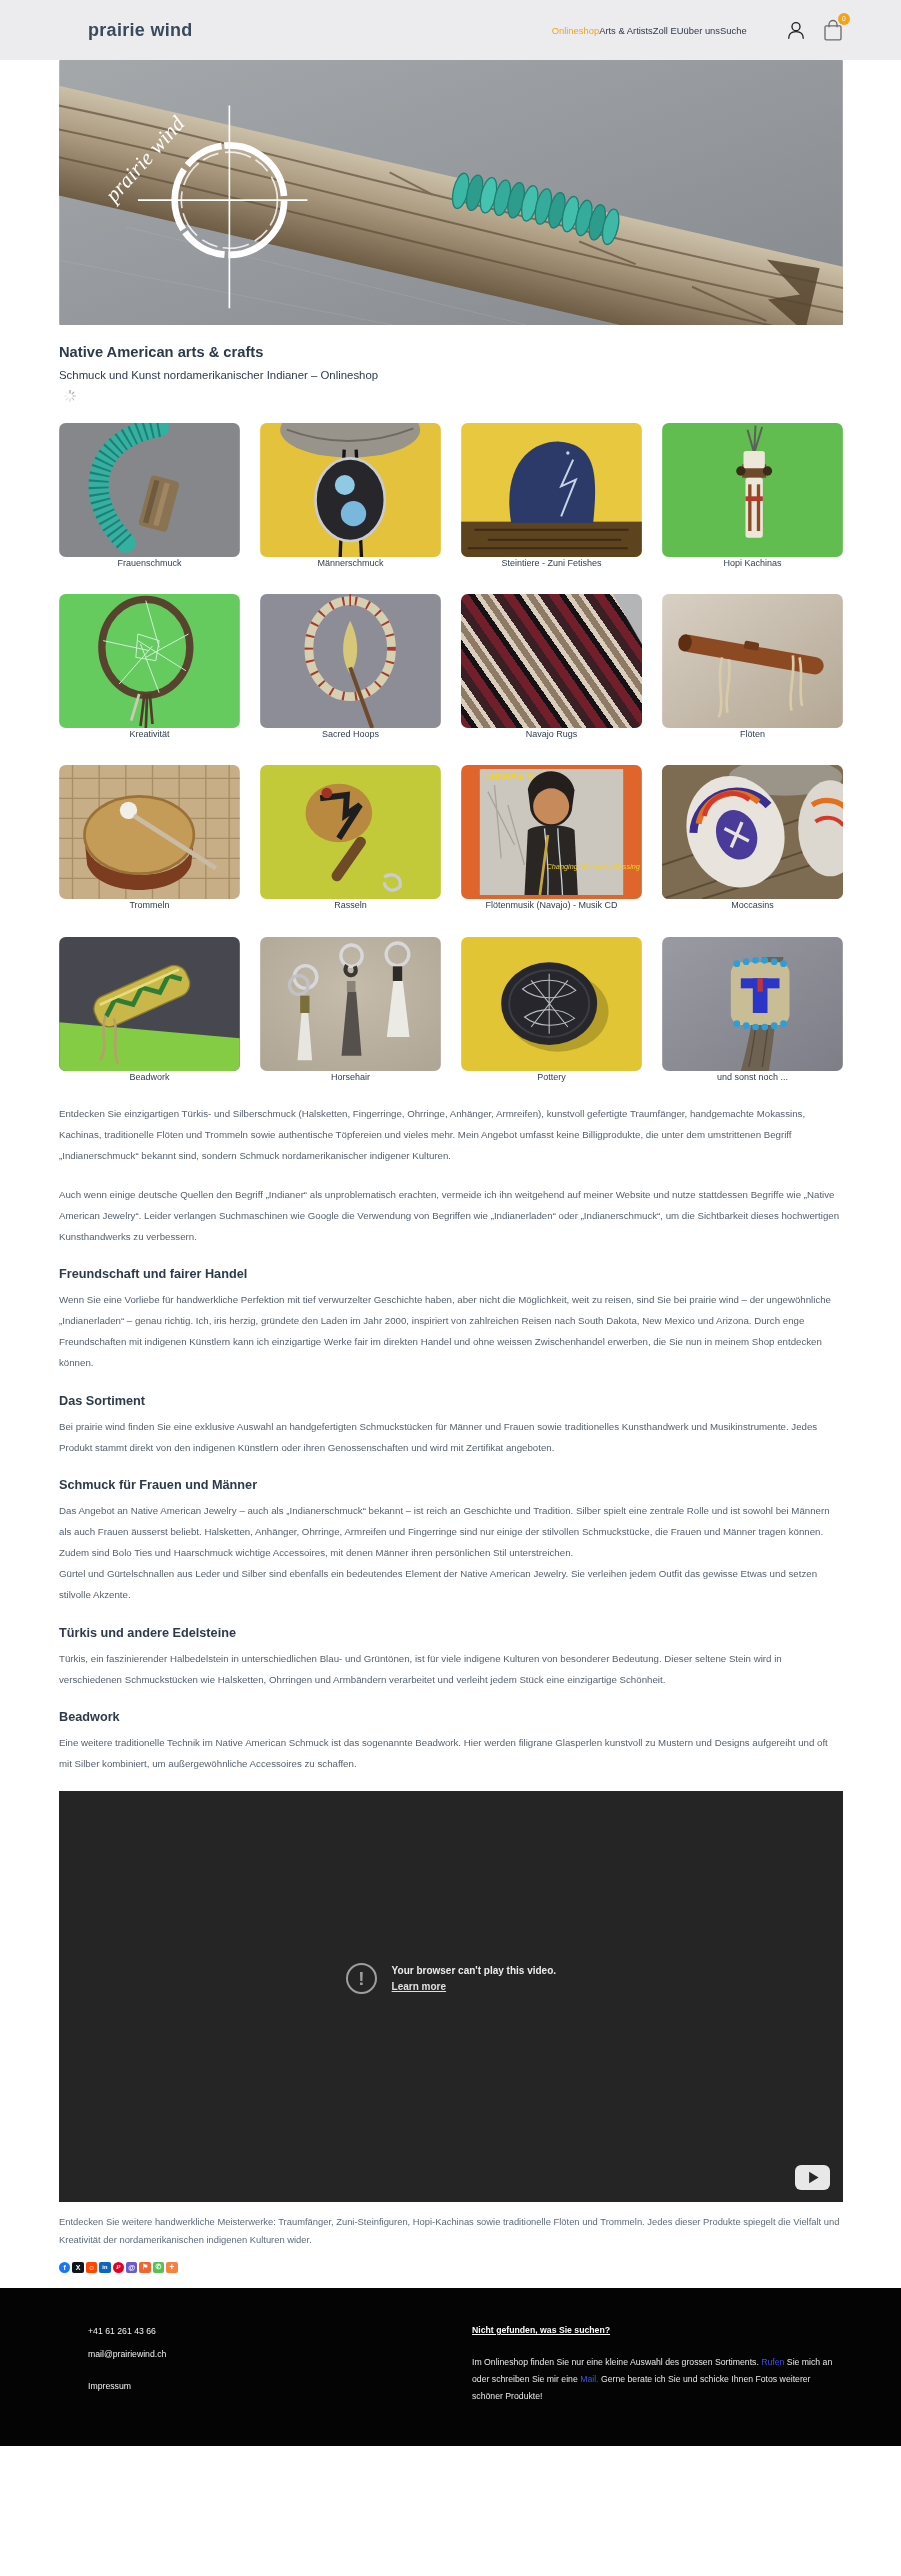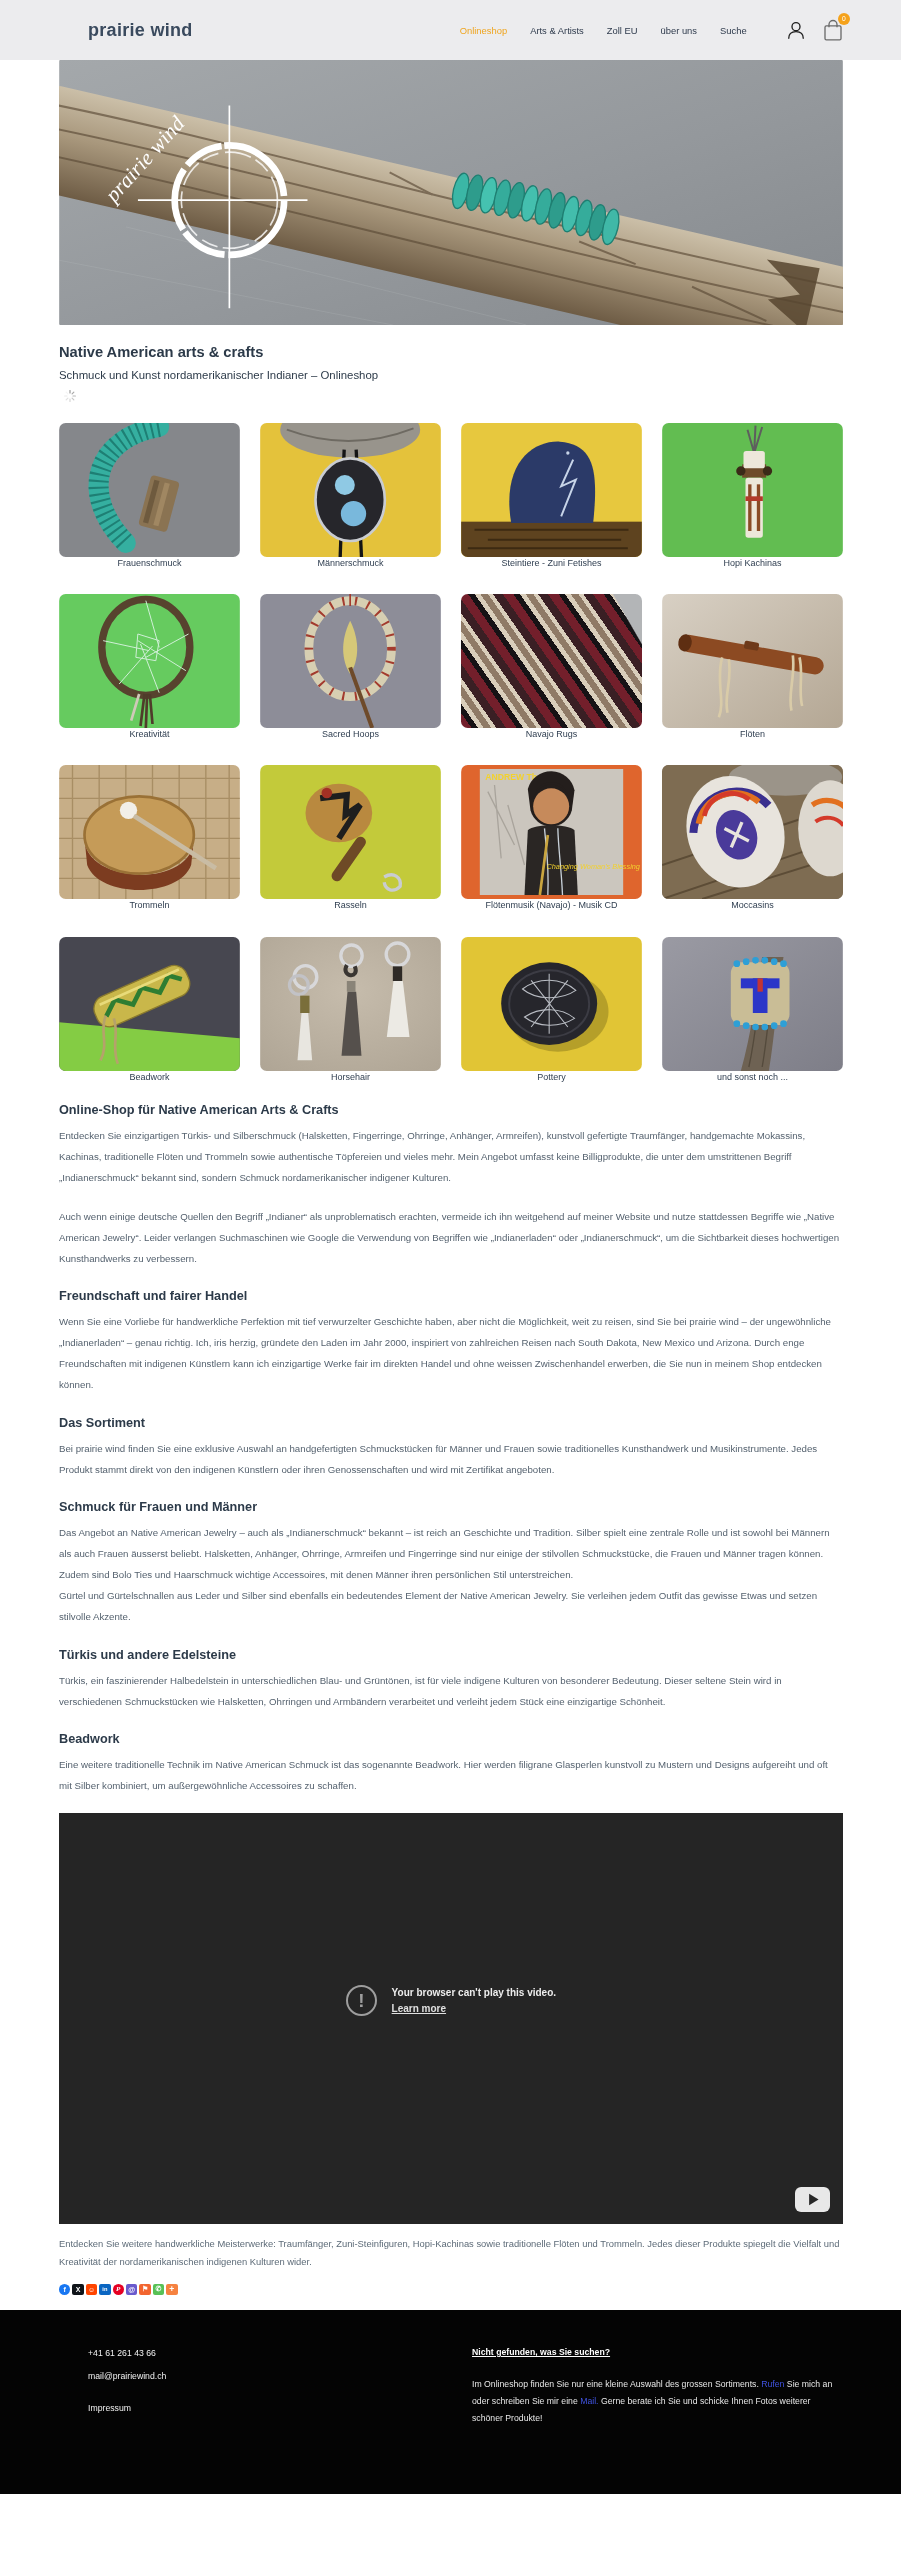--- a/index.html
+++ b/index.html
@@ -2,21 +2,21 @@
 <html style="font-size:10.7px"><head>
 <meta charset="utf-8">
 <style>
   * { margin:0; padding:0; box-sizing:border-box; }
   html,body { background:#fff; font-family:"Liberation Sans", sans-serif; color:#55626F; width:902px; }
   .container { width:784px; margin:0 auto; }
 
   
   header { height:60px; background:#ECECEE; display:flex; align-items:center; padding:0 59px; }
   .logo { font-size:18px; font-weight:bold; color:#3A4A5E; letter-spacing:0.3px; margin-left:29px; cursor:pointer; }
-  nav { margin-left:auto; display:flex; align-items:center; gap:23px; margin-right:39px; }
+  nav { margin-left:auto; display:flex; align-items:center; margin-right:39px; }
   nav a { text-decoration:none; font-size:9.4px; color:#2E3A4C; cursor:pointer; }
   nav a.active { color:#EFA51F; }
   .hdr-icons { display:flex; align-items:center; gap:17.4px; }
   .icon-btn { position:relative; cursor:pointer; line-height:0; }
   .badge { position:absolute; top:-6px; right:-7.3px; background:#F5A21B; color:#fff; font-size:6.7px;
            width:12.7px; height:12.7px; border-radius:50%; display:flex; align-items:center; justify-content:center; }
 
   
   .hero { margin-top:0; }
   .hero svg { display:block; border-radius:1.3px; }
@@ -61,21 +61,21 @@
   .s-x { background:#0F1419; }
   .s-reddit { background:#FF4500; }
   .s-linkedin { background:#0A66C2; font-size:5.7px; }
   .s-pinterest { background:#E60023; border-radius:50%; font-family:"Liberation Serif",serif; font-style:italic; }
   .s-email { background:#6A5ACD; }
   .s-flipboard { background:#F2652F; }
   .s-whatsapp { background:#58C156; }
   .s-more { background:#F68240; font-size:8.7px; }
 
   
-  footer { background:#040404; color:#F2F2F2; margin-top:8px; padding:37px 59px 67px 59px; }
+  footer { background:#040404; color:#F2F2F2; margin-top:8px; padding:37px 59px 41px 59px; }
   .foot-inner { width:784px; display:flex; justify-content:space-between; }
   .foot-left { margin-left:29px; font-size:8.7px; line-height:1.4; }
   .foot-left div { margin-bottom:10.7px; }
   .foot-left .imp { margin-top:20px; cursor:pointer; }
   .foot-right { width:371px; font-size:8.7px; }
   .foot-right h3 { font-size:8.7px; font-weight:bold; text-decoration:underline; margin-bottom:14.7px; color:#FFF; }
   .foot-right p { line-height:1.95; color:#E8E8E8;margin-top:19px; }
   .foot-right a { color:#4053E0; text-decoration:none; cursor:pointer; }
 </style>
 </head>
@@ -470,21 +470,20 @@
           <rect x="143" y="62" width="8" height="20" fill="#C23434"></rect>
         </svg>
       </div>
       <div class="tile-label">und sonst noch ...</div>
     </div>
 
   </div>
 
   
   <div class="sections">
-    <h2 class="sec">Online-Shop für Native American Arts &amp; Crafts</h2>
     <p>Entdecken Sie einzigartigen Türkis- und Silberschmuck (Halsketten, Fingerringe, Ohrringe, Anhänger, Armreifen), kunstvoll gefertigte Traumfänger, handgemachte Mokassins, Kachinas, traditionelle Flöten und Trommeln sowie authentische Töpfereien und vieles mehr. Mein Angebot umfasst keine Billigprodukte, die unter dem umstrittenen Begriff „Indianerschmuck“ bekannt sind, sondern Schmuck nordamerikanischer indigener Kulturen.</p>
     <p>Auch wenn einige deutsche Quellen den Begriff „Indianer“ als unproblematisch erachten, vermeide ich ihn weitgehend auf meiner Website und nutze stattdessen Begriffe wie „Native American Jewelry“. Leider verlangen Suchmaschinen wie Google die Verwendung von Begriffen wie „Indianerladen“ oder „Indianerschmuck“, um die Sichtbarkeit dieses hochwertigen Kunsthandwerks zu verbessern.</p>
 
     <h2 class="sec">Freundschaft und fairer Handel</h2>
     <p>Wenn Sie eine Vorliebe für handwerkliche Perfektion mit tief verwurzelter Geschichte haben, aber nicht die Möglichkeit, weit zu reisen, sind Sie bei prairie wind – der ungewöhnliche „Indianerladen“ – genau richtig. Ich, iris herzig, gründete den Laden im Jahr 2000, inspiriert von zahlreichen Reisen nach South Dakota, New Mexico und Arizona. Durch enge Freundschaften mit indigenen Künstlern kann ich einzigartige Werke fair im direkten Handel und ohne weissen Zwischenhandel erwerben, die Sie nun in meinem Shop entdecken können.</p>
 
     <h2 class="sec">Das Sortiment</h2>
     <p>Bei prairie wind finden Sie eine exklusive Auswahl an handgefertigten Schmuckstücken für Männer und Frauen sowie traditionelles Kunsthandwerk und Musikinstrumente. Jedes Produkt stammt direkt von den indigenen Künstlern oder ihren Genossenschaften und wird mit Zertifikat angeboten.</p>
 
     <h2 class="sec">Schmuck für Frauen und Männer</h2>

